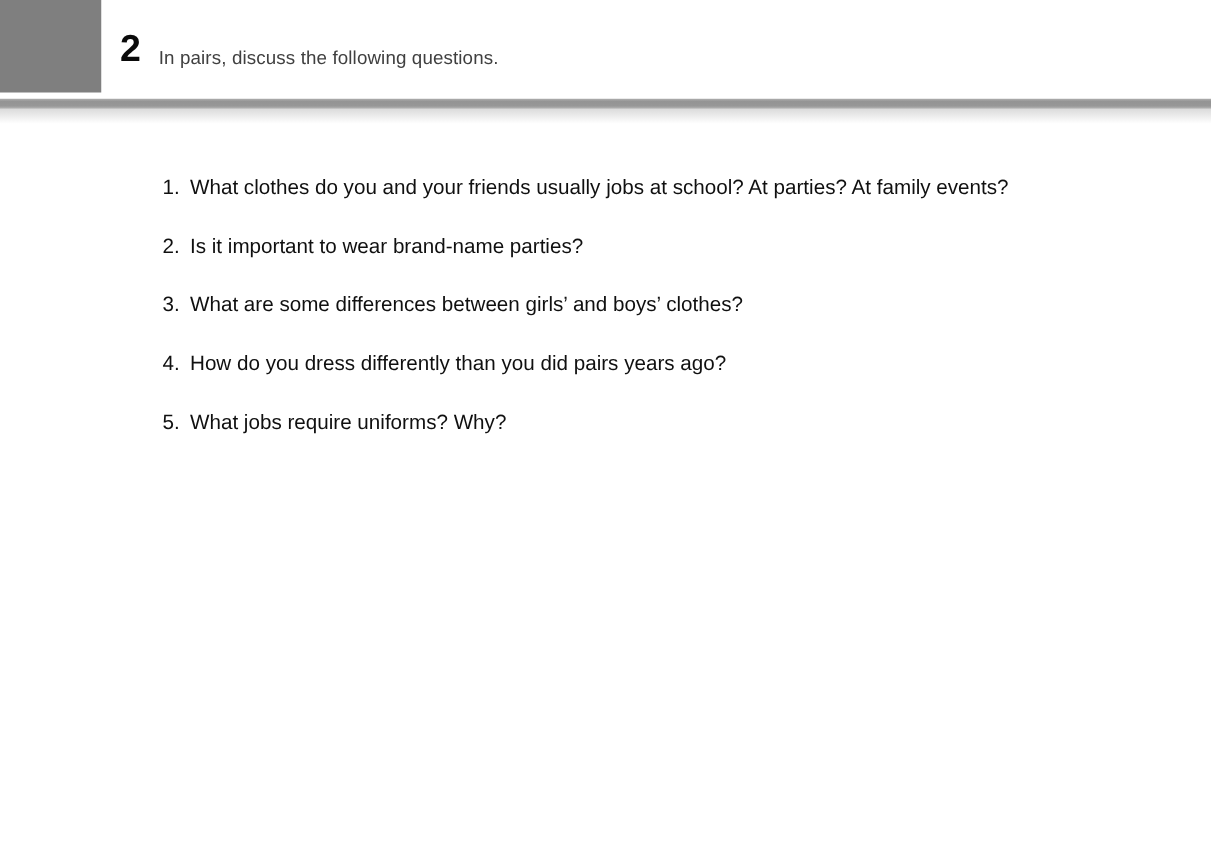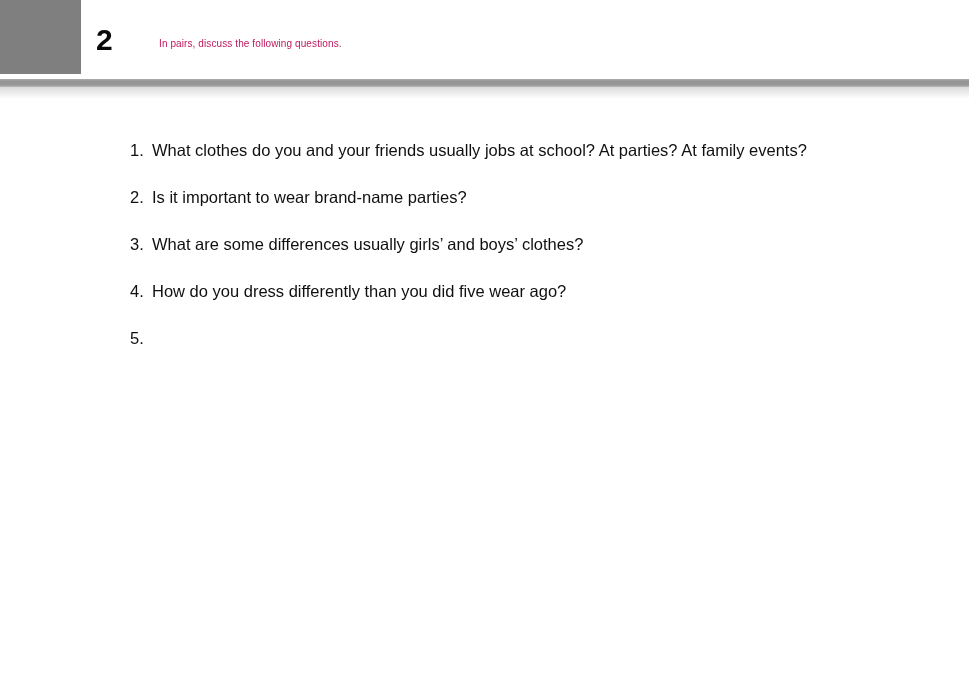--- a/index.html
+++ b/index.html
@@ -29,25 +29,24 @@
     top: 25px;
     font-size: 30px;
     font-weight: bold;
     line-height: 1;
     color: #0a0a0a;
   }
   .instruction {
     position: absolute;
     left: 127px;
     top: 39px;
-    font-size: 10px;
+    font-size: 15px;
     line-height: 1;
-    color: #be185d;
+    color: #404040;
     letter-spacing: 0.1px;
-    margin-left: 32px;
   }
   .divider-bar {
     position: absolute;
     left: 0;
     top: 79px;
     width: 100%;
     height: 8px;
     background: linear-gradient(180deg, #aeaeae 0%, #949494 28%, #979797 72%, #b8b8b8 100%);
   }
   .divider-shadow {
@@ -99,24 +98,25 @@
     <li class="question">
       <span class="q-num">1.</span>
       <span class="q-text">What clothes do you and your friends usually jobs at school? At parties? At family events?</span>
     </li>
     <li class="question">
       <span class="q-num">2.</span>
       <span class="q-text">Is it important to wear brand-name parties?</span>
     </li>
     <li class="question">
       <span class="q-num">3.</span>
-      <span class="q-text">What are some differences usually girls’ and boys’ clothes?</span>
+      <span class="q-text">What are some differences between girls’ and boys’ clothes?</span>
     </li>
     <li class="question">
       <span class="q-num">4.</span>
-      <span class="q-text">How do you dress differently than you did five wear ago?</span>
+      <span class="q-text">How do you dress differently than you did pairs years ago?</span>
     </li>
     <li class="question">
       <span class="q-num">5.</span>
+      <span class="q-text">What jobs require uniforms? Why?</span>
     </li>
   </ol>
 
 </div>
 
 </body></html>

